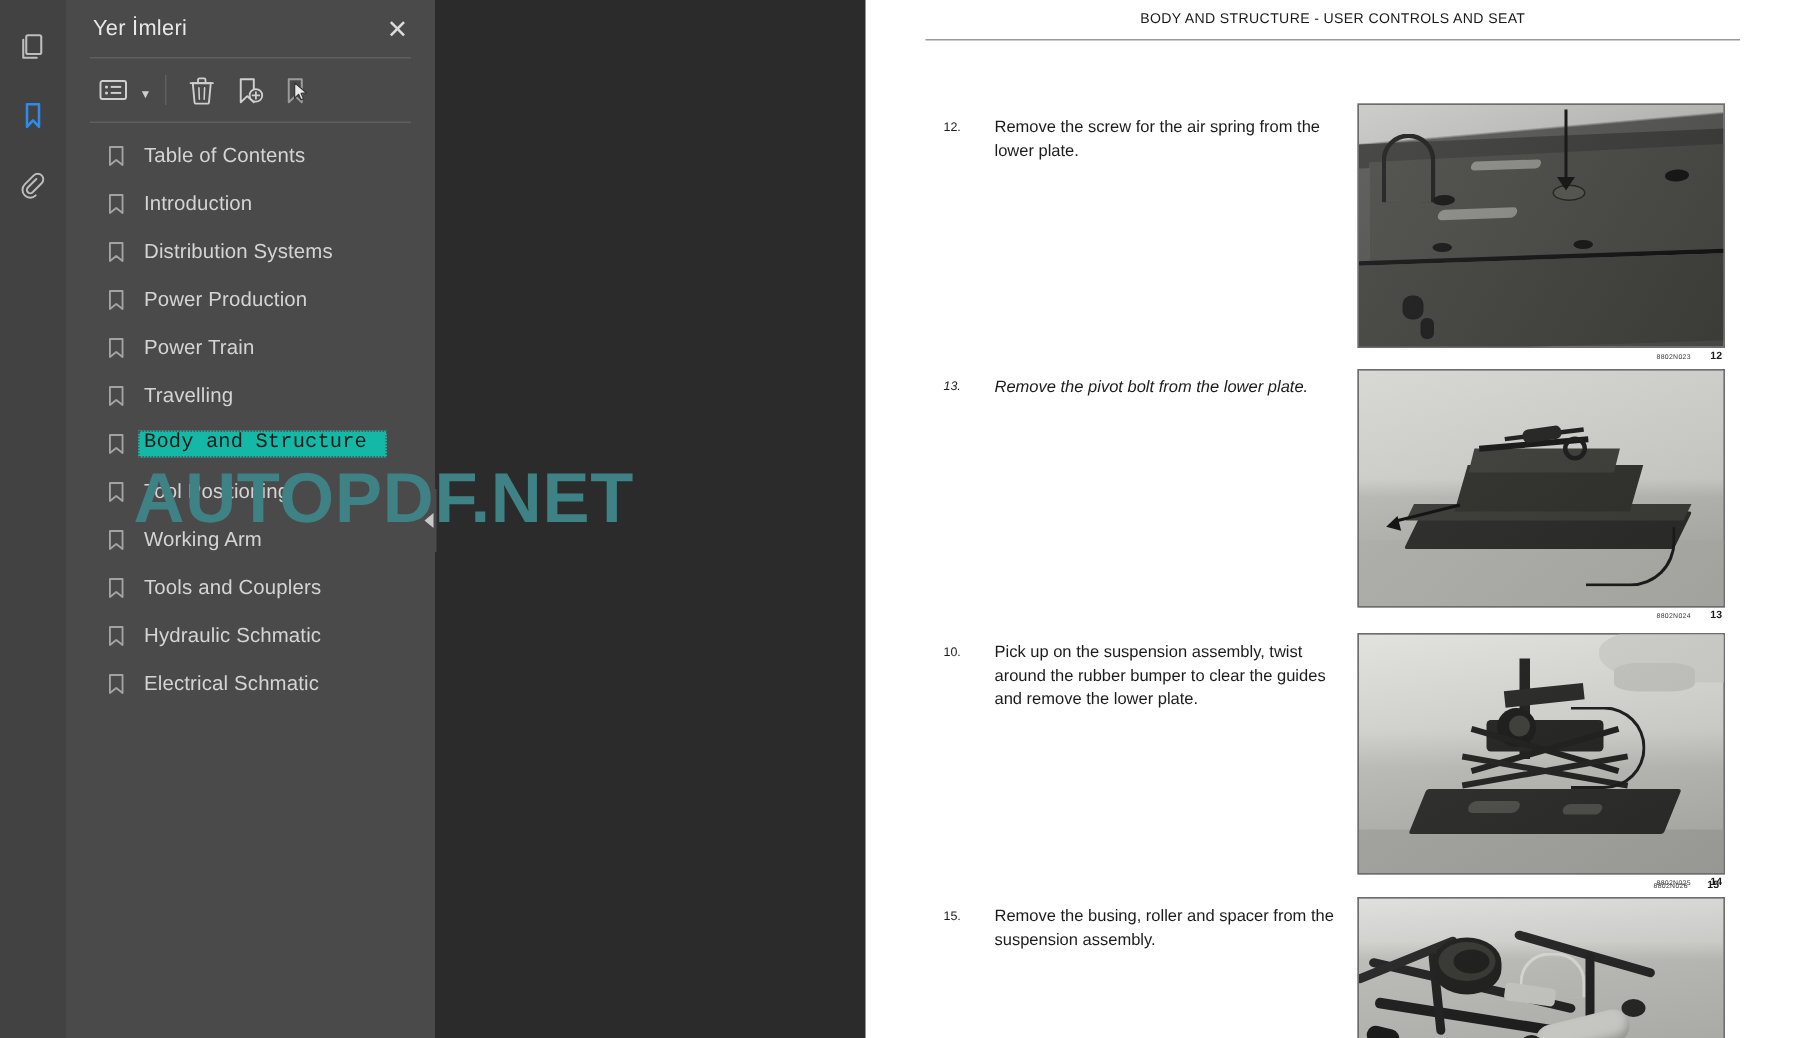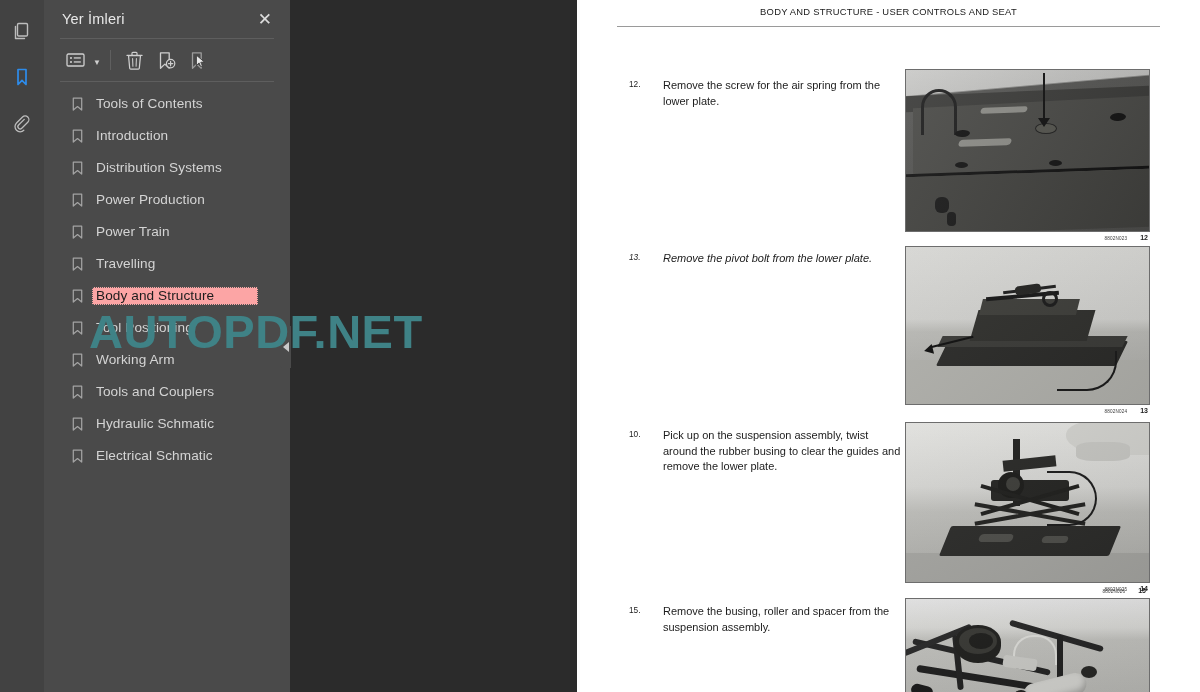--- a/index.html
+++ b/index.html
@@ -127,25 +127,26 @@
     flex: 0 0 20px;
   }
   .bm-item .bmi-label {
     color: #d4d4d4;
     font-size: 13.6px;
     padding: 1px 4px 2px 4px;
     white-space: nowrap;
     letter-spacing: .1px;
   }
   .bm-item.selected .bmi-label {
-    background: #fca5a5;
+    background: #14b8a6;
     color: #1c1c1c;
     outline: 1px dotted #555;
     outline-offset: -1px;
     min-width: 166px;
+    font-family: Liberation Mono, monospace;
   }
 
   
   .collapse-handle {
     position: absolute;
     right: -1px;
     top: 326px;
     width: 11px;
     height: 42px;
     background: #4a4a4a;
@@ -350,21 +351,21 @@
     <div class="bm-sep"></div>
 
     <div class="bm-list">
 
       <div class="bm-item">
         <span class="bmi-icon">
           <svg width="11" height="14" viewBox="0 0 11 14">
               <path d="M1.3 1 L9.7 1 L9.7 13 L5.5 9.6 L1.3 13 Z" fill="none" stroke="#a3a3a3" stroke-width="1.25" stroke-linejoin="round"></path>
             </svg>
         </span>
-        <span class="bmi-label">Tools of Contents</span>
+        <span class="bmi-label">Table of Contents</span>
       </div>
 
       <div class="bm-item">
         <span class="bmi-icon">
           <svg width="11" height="14" viewBox="0 0 11 14">
               <path d="M1.3 1 L9.7 1 L9.7 13 L5.5 9.6 L1.3 13 Z" fill="none" stroke="#a3a3a3" stroke-width="1.25" stroke-linejoin="round"></path>
             </svg>
         </span>
         <span class="bmi-label">Introduction</span>
       </div>
@@ -544,21 +545,21 @@
             <div class="ph" style="left:0;top:0;width:100%;height:100%;background:linear-gradient(140deg,rgba(255,255,255,.05),rgba(0,0,0,.08));"></div>
           </div>
           <div class="fig-cap">
             <span class="fig-code">8802N024</span>
             <span class="fig-no">13</span>
           </div>
         </div>
 
         <div class="step" style="top:401px;">
           <div class="step-num">10.</div>
-          <div class="step-text">Pick up on the suspension assembly, twist around the rubber busing to clear the guides and remove the lower plate.</div>
+          <div class="step-text">Pick up on the suspension assembly, twist around the rubber bumper to clear the guides and remove the lower plate.</div>
         </div>
 
         <div class="figure" style="top:395px; right:50px;">
           <div class="fig-img" style="width:245px;height:161px;">
             <div class="ph" style="left:0;top:0;width:100%;height:100%;background:linear-gradient(180deg,#e0e0dd 0%,#d4d4d1 40%,#bdbdb9 56%,#adada9 100%);"></div>
             <div class="ph" style="left:0;top:82%;width:100%;height:18%;background:#a6a6a2;"></div>
 
             <div class="ph" style="left:66%;top:-2%;width:36%;height:22%;background:#cfcfcb;border-radius:40% 0 0 55%;"></div>
             <div class="ph" style="left:70%;top:12%;width:22%;height:12%;background:#c4c4c0;border-radius:30%;"></div>
 

